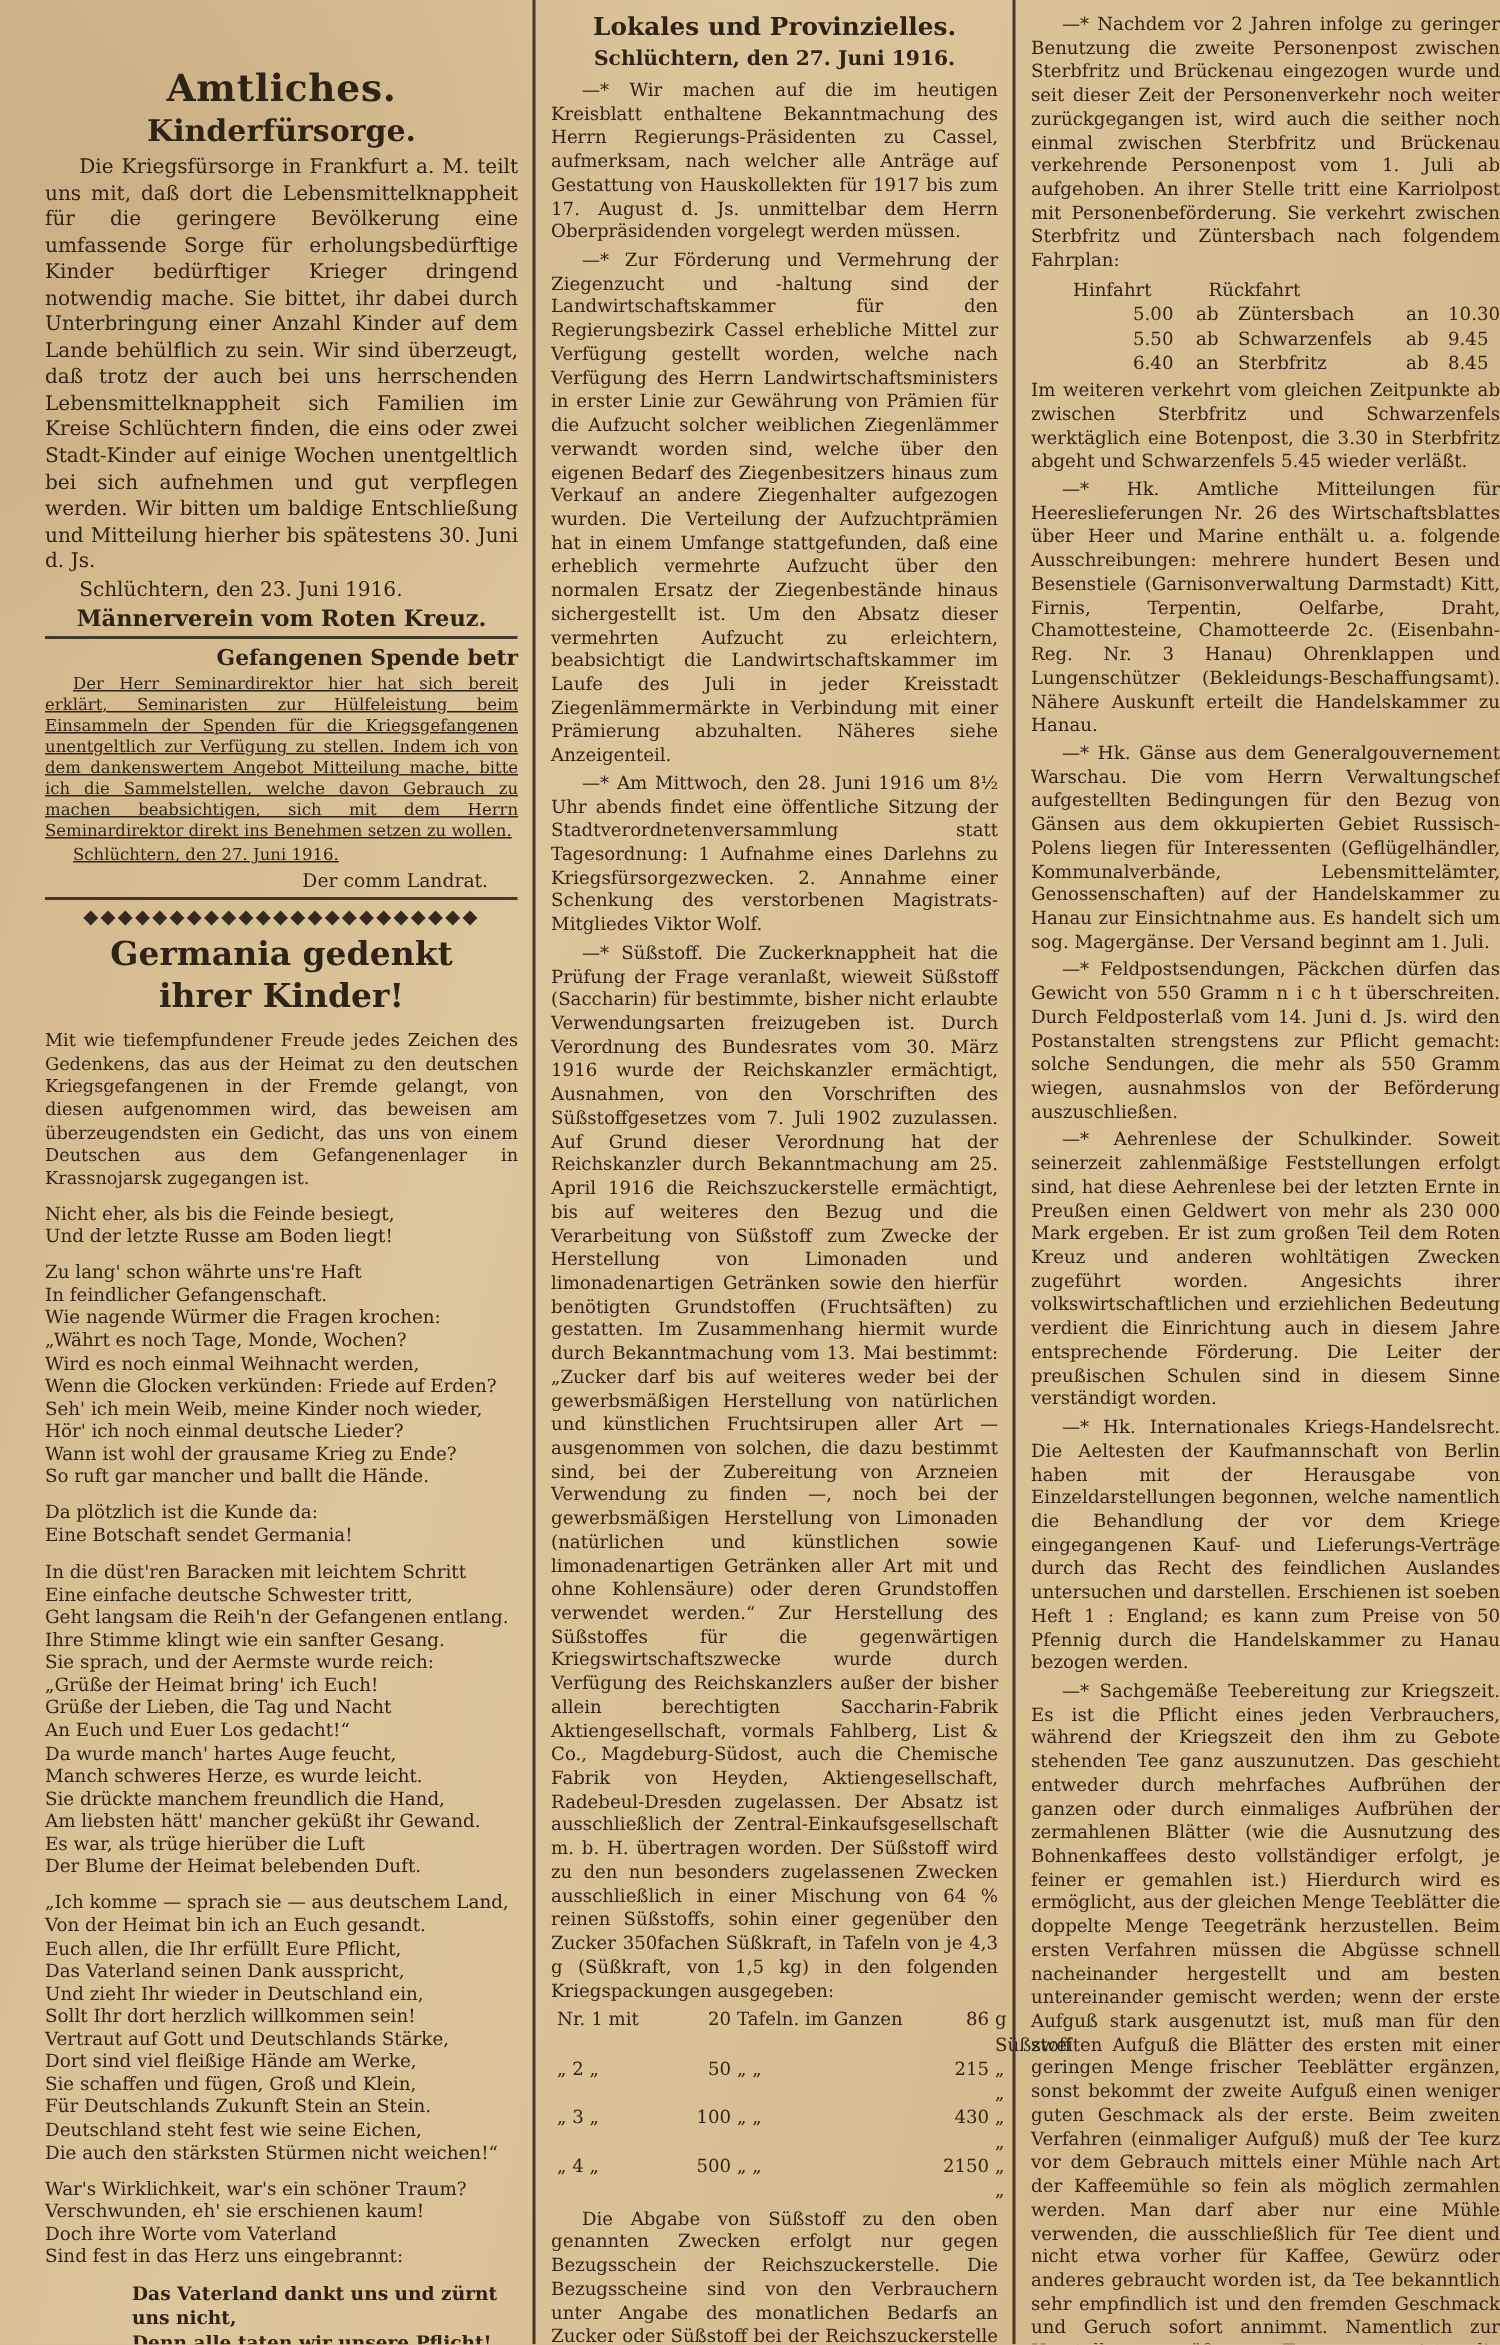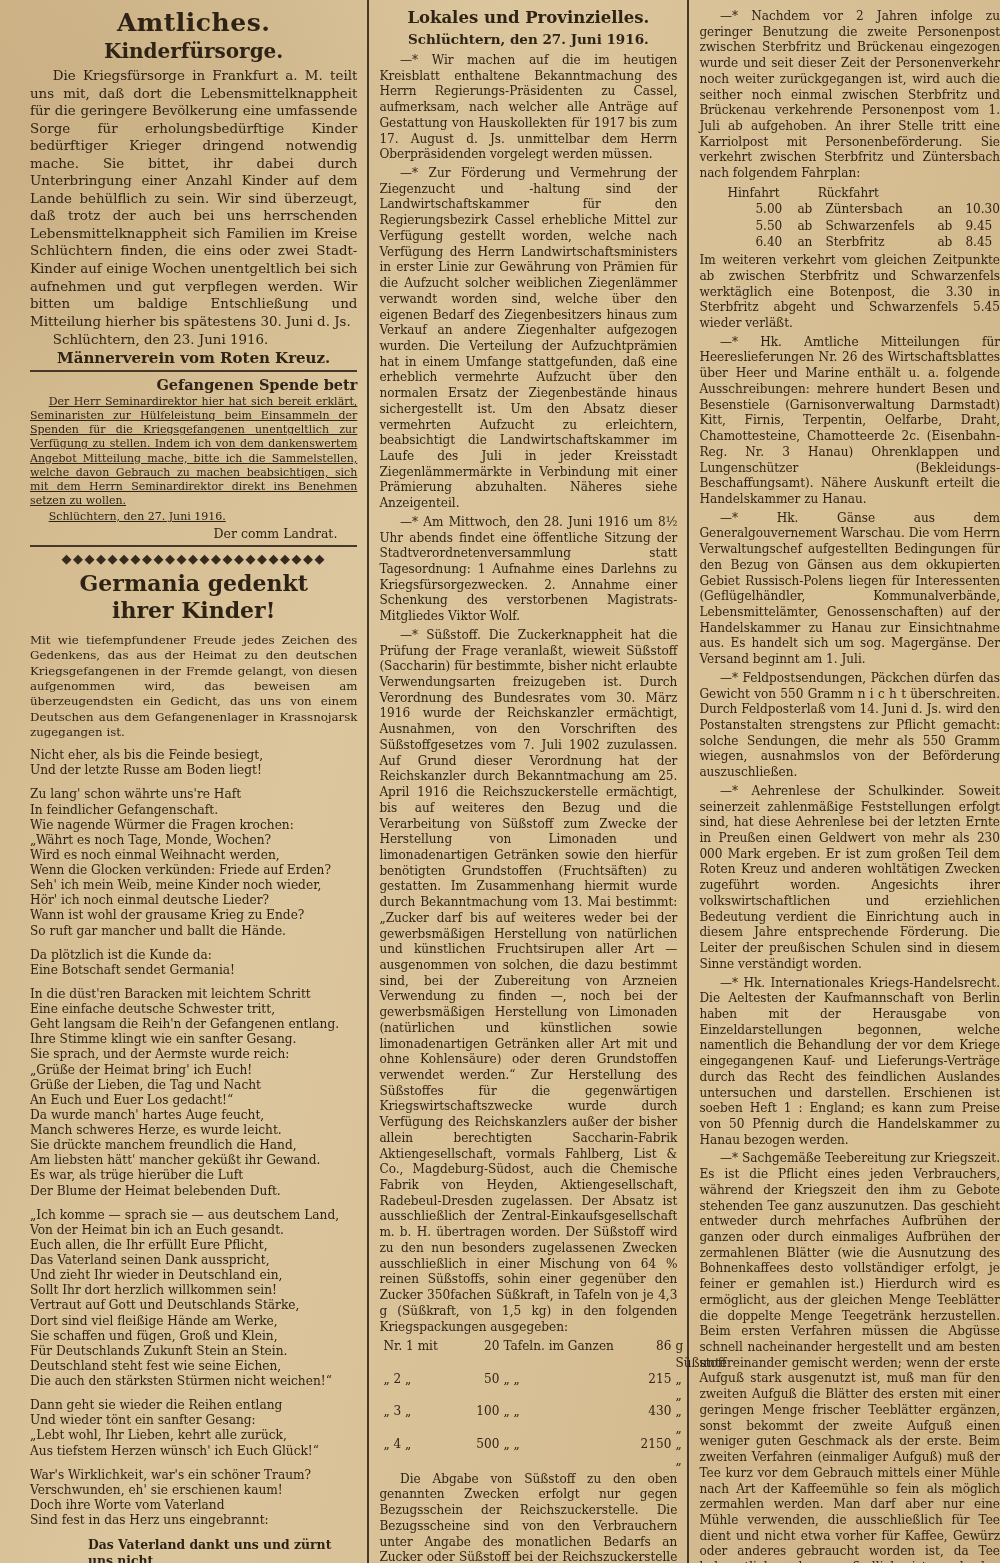--- a/index.html
+++ b/index.html
@@ -11,21 +11,21 @@
   }
   .page{
     width:1000px;height:1563px;overflow:hidden;display:flex;
     background:
       radial-gradient(ellipse 700px 500px at 15% 10%, rgba(120,90,50,.10), rgba(0,0,0,0) 60%),
       radial-gradient(ellipse 600px 900px at 95% 60%, rgba(255,240,200,.25), rgba(0,0,0,0) 70%),
       linear-gradient(103deg,#d0b589 0%,#dcc69d 35%,#d8c096 60%,#cdb184 100%);
     box-sizing:border-box;
   }
   .col{box-sizing:border-box;padding:6px 10px 0 10px;}
-  .col1{width:368px;padding-left:30px;}
+  .col1{width:368px;padding-left:30px;margin-top:36px;}
   .col2{width:322px;border-left:2px solid #453729;border-right:2px solid #453729;}
   .col3{flex:1;padding-right:0;}
   h1,h2,h3,p,div.block{margin:0;}
   .title-main{font-size:25px;font-weight:bold;text-align:center;letter-spacing:.5px;margin:2px 0 0;}
   .title-sub{font-size:20px;font-weight:bold;text-align:center;margin:2px 0 4px;}
   .body{font-size:13.4px;line-height:1.31;text-align:justify;margin:2px 0;}
   .ind{text-indent:1.7em;}
   .dateline{font-size:13.4px;text-indent:1.7em;margin:2px 0;}
   .sig-center{font-size:15px;font-weight:bold;text-align:center;margin:2px 0 3px;}
   .rule{border:none;border-top:2px solid #453729;margin:2px 0 4px;}
@@ -40,21 +40,21 @@
   .stanza-close{white-space:pre-line;font-size:12.4px;font-weight:bold;line-height:1.3;margin:0 0 6px 58px;}
   .col2-title{font-size:16.5px;font-weight:bold;text-align:center;margin:2px 0 4px;}
   .col2-dateline{font-size:13.5px;font-weight:bold;text-align:center;margin:0 0 6px;}
   .news{font-size:12.1px;line-height:1.3;text-align:justify;margin:3px 0;}
   .packing{margin:1px 0 1px 4px;font-size:12.1px;line-height:1.35;}
   .pack-row{display:grid;grid-template-columns:72px 40px 120px 44px auto;column-gap:4px;}
   .pack-row span{display:block;}
   .pack-num{text-align:right;}
   .fahrplan{font-size:12.1px;line-height:1.35;margin:1px 0 1px 28px;}
   .fp-head{display:flex;gap:38px;font-weight:normal;}
-  .fp-row{display:grid;grid-template-columns:38px 24px 108px 24px auto;column-gap:4px;margin-left:28px;}
+  .fp-row{display:grid;grid-template-columns:38px 24px 108px 24px auto;column-gap:4px;margin-left:40px;}
 </style>
 </head>
 <body>
 
 <div class="page">
 
   <div class="col col1">
     <h1 class="title-main">Amtliches.</h1>
     <h2 class="title-sub">Kinderfürsorge.</h2>
     <p class="body ind">Die Kriegsfürsorge in Frankfurt a. M. teilt uns mit, daß dort die Lebensmittelknappheit für die geringere Bevölkerung eine umfassende Sorge für erholungsbedürftige Kinder bedürftiger Krieger dringend notwendig mache. Sie bittet, ihr dabei durch Unterbringung einer Anzahl Kinder auf dem Lande behülflich zu sein. Wir sind überzeugt, daß trotz der auch bei uns herrschenden Lebensmittelknappheit sich Familien im Kreise Schlüchtern finden, die eins oder zwei Stadt-Kinder auf einige Wochen unentgeltlich bei sich aufnehmen und gut verpflegen werden. Wir bitten um baldige Entschließung und Mitteilung hierher bis spätestens 30. Juni d. Js.</p>
@@ -102,24 +102,20 @@
 Euch allen, die Ihr erfüllt Eure Pflicht,
 Das Vaterland seinen Dank ausspricht,
 Und zieht Ihr wieder in Deutschland ein,
 Sollt Ihr dort herzlich willkommen sein!
 Vertraut auf Gott und Deutschlands Stärke,
 Dort sind viel fleißige Hände am Werke,
 Sie schaffen und fügen, Groß und Klein,
 Für Deutschlands Zukunft Stein an Stein.
 Deutschland steht fest wie seine Eichen,
 Die auch den stärksten Stürmen nicht weichen!“</div>
-    <div class="stanza">Dann geht sie wieder die Reihen entlang
-Und wieder tönt ein sanfter Gesang:
-„Lebt wohl, Ihr Lieben, kehrt alle zurück,
-Aus tiefstem Herzen wünsch' ich Euch Glück!“</div>
     <div class="stanza">War's Wirklichkeit, war's ein schöner Traum?
 Verschwunden, eh' sie erschienen kaum!
 Doch ihre Worte vom Vaterland
 Sind fest in das Herz uns eingebrannt:</div>
     <div class="stanza-close">Das Vaterland dankt uns und zürnt uns nicht,
 Denn alle taten wir unsere Pflicht!</div>
 
   </div>
 
   <div class="col col2">

